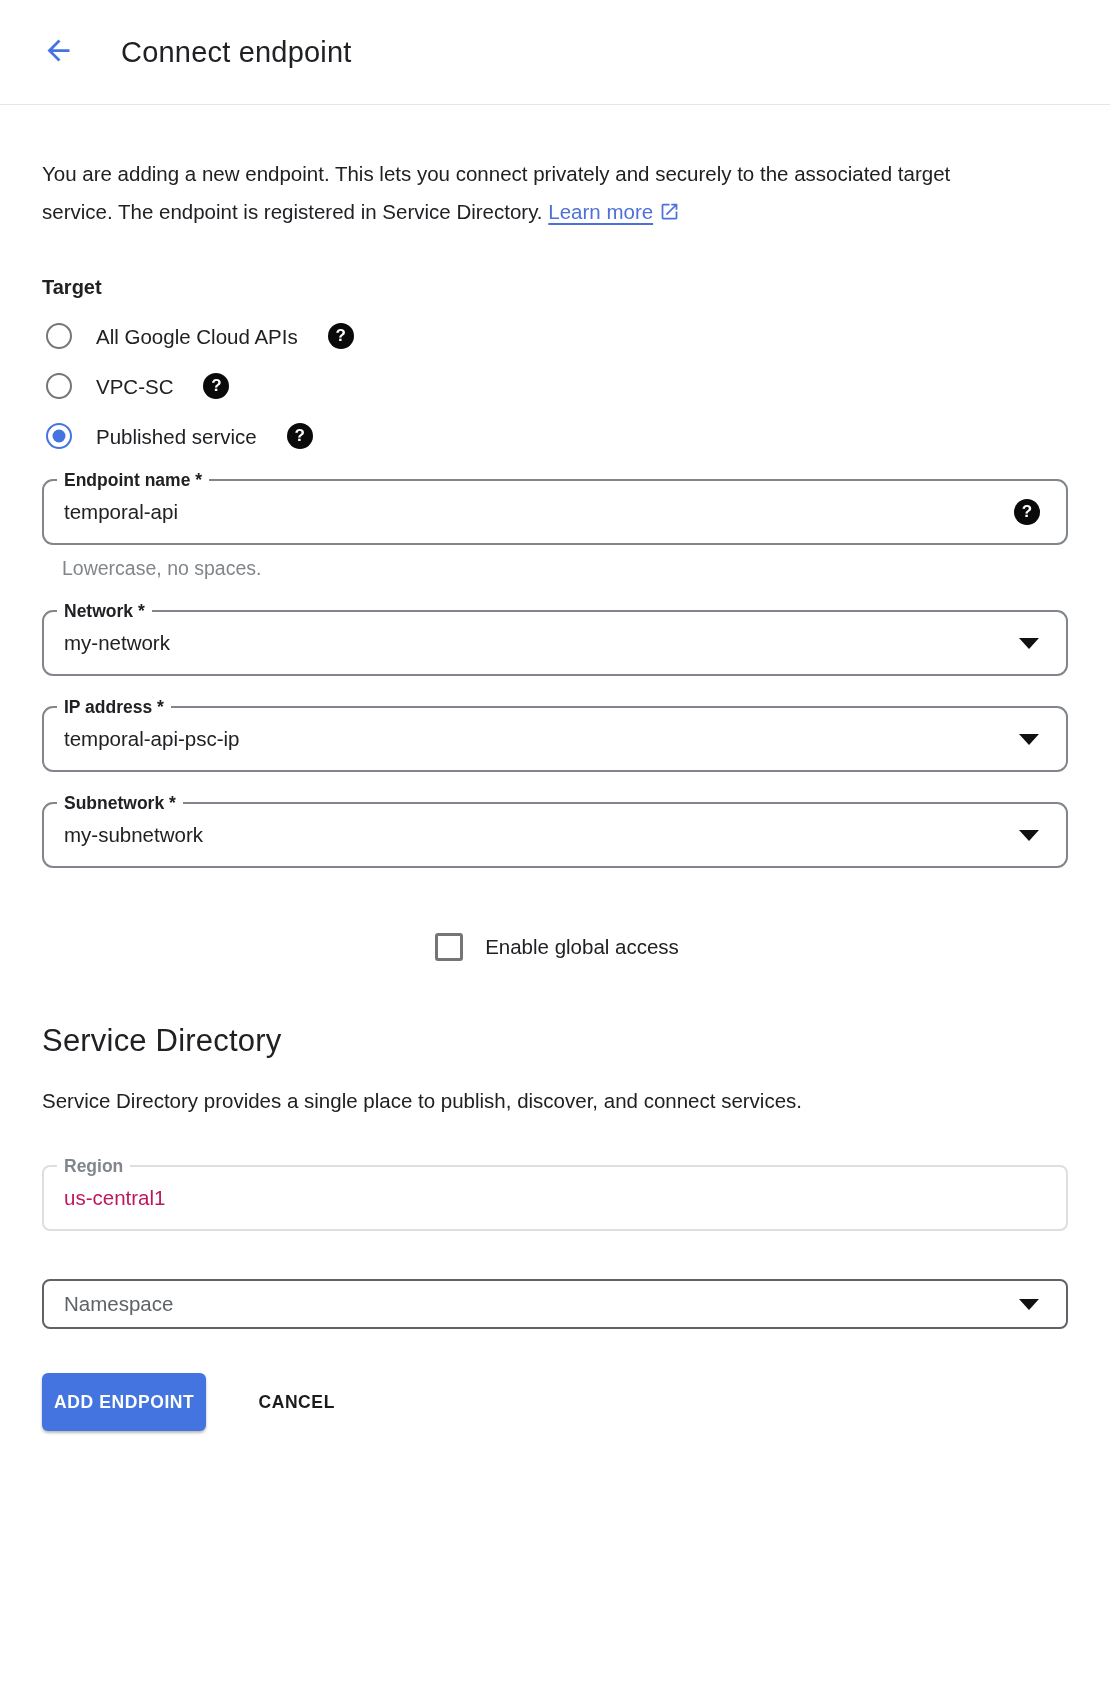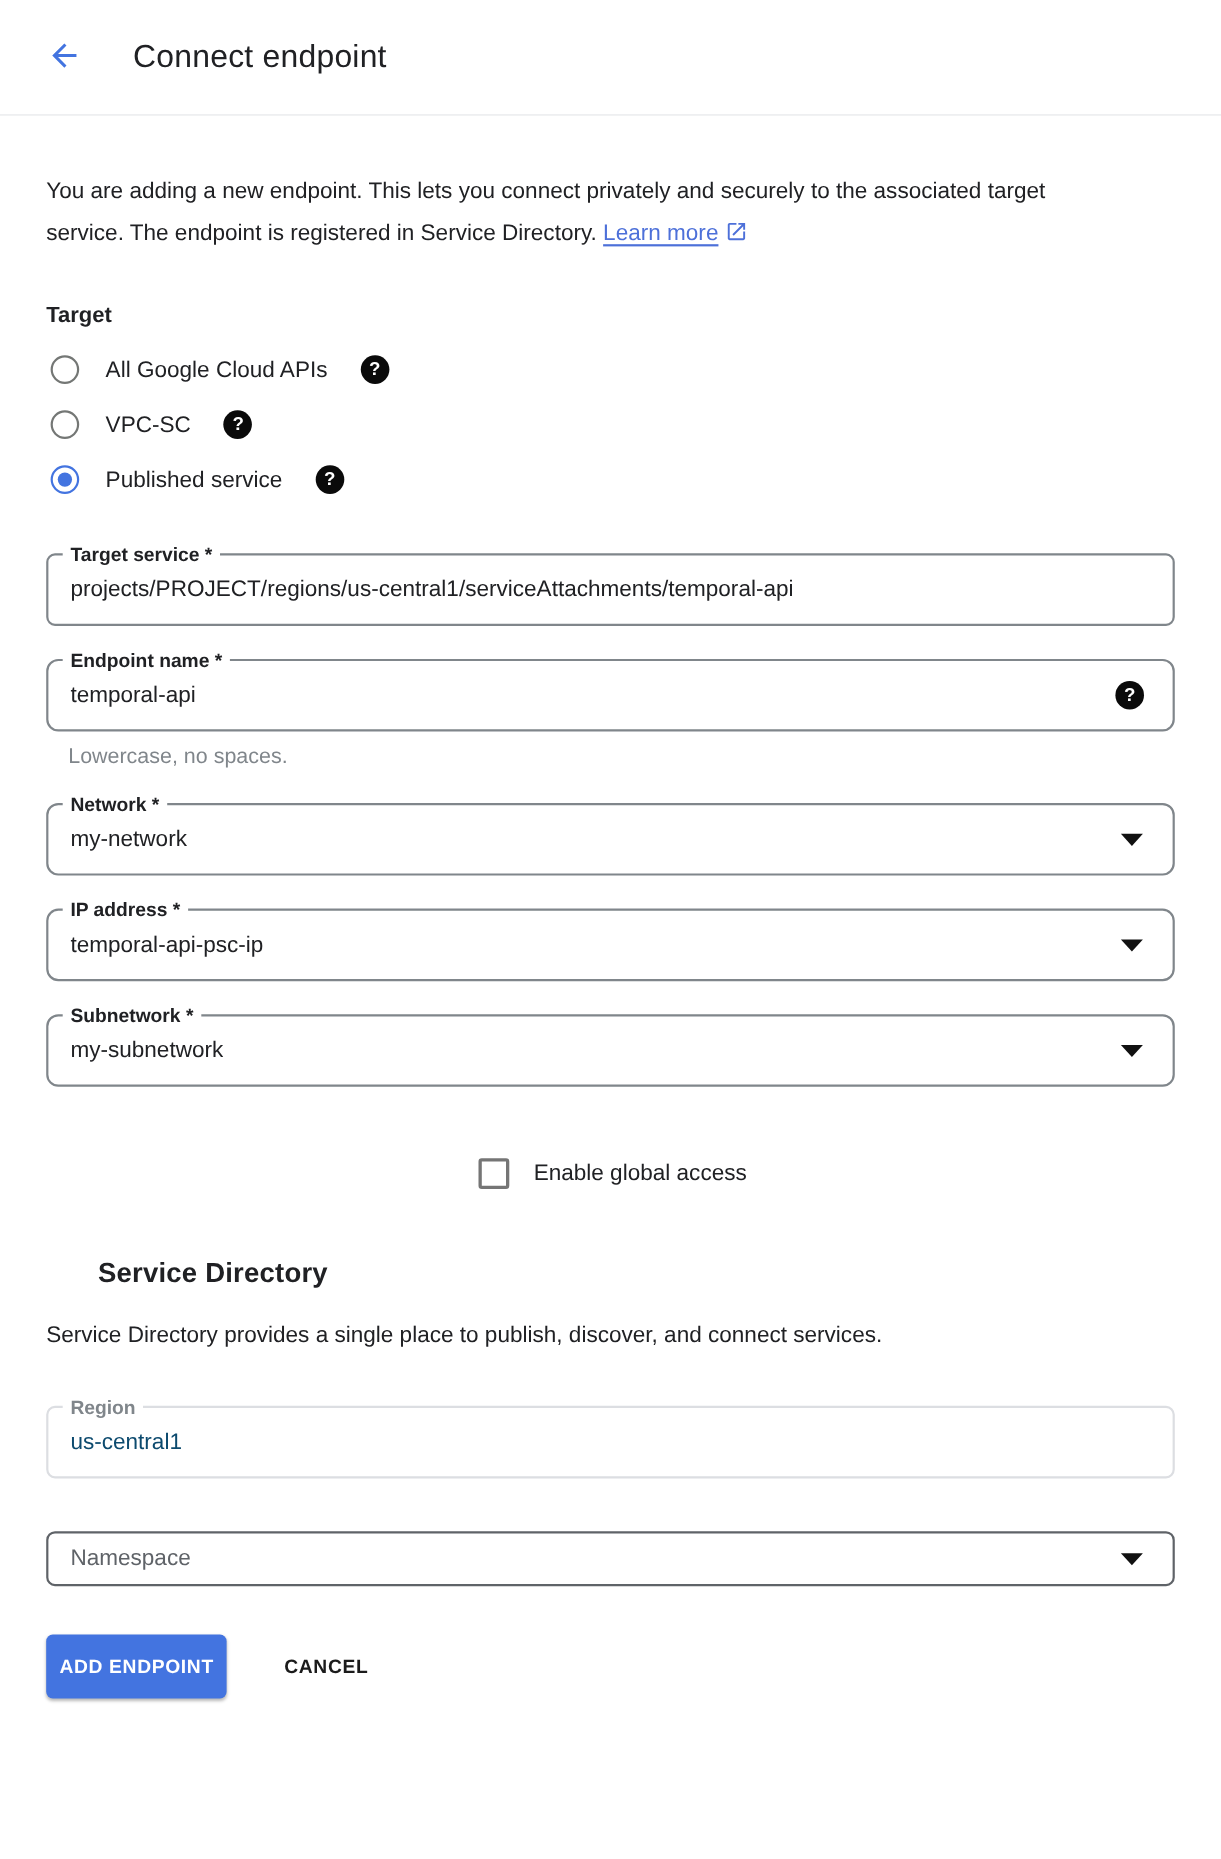--- a/index.html
+++ b/index.html
@@ -159,21 +159,21 @@
   .mt-field { margin-top: 30px; border-radius: 11px; }
   .helper-text {
     margin: 12px 0 0 20px;
     font-size: 19.5px;
     color: #80868b;
   }
 
   
   .ofield.disabled { border-color: #dcdee2; cursor: default; }
   .ofield.disabled .flabel { color: #80868b; font-weight: 700; }
-  .ofield.disabled .fvalue { color: #0c4a6e; text-align: right; }
+  .ofield.disabled .fvalue { color: #be185d; text-align: right; }
 
   
   .ofield.dark { border-color: #5f6368; height: 50px; }
   .ofield.dark .fvalue { color: #5f6368; }
 
   
   .checkbox-row {
     margin-top: 65px;
     display: flex;
     align-items: center;
@@ -186,24 +186,23 @@
     border: 3px solid #757575;
     border-radius: 3px;
     background: #fff;
     flex: 0 0 auto;
   }
   .checkbox-label { margin-left: 22px; font-size: 20.5px; }
 
   
   .sd-heading {
     margin-top: 62px;
-    font-size: 25px;
-    font-weight: 700;
+    font-size: 31px;
+    font-weight: 400;
     letter-spacing: 0.2px;
-    margin-left: 47px;
   }
   .sd-desc {
     margin-top: 26px;
     font-size: 20.5px;
     line-height: 32px;
     color: #202124;
   }
   .mt-region { margin-top: 48px; }
   .mt-namespace { margin-top: 48px; }
 
@@ -274,24 +273,20 @@
       <span class="radio-label">VPC-SC</span>
       <span class="help-icon">?</span>
     </div>
     <div class="radio-row selected">
       <span class="radio-outer"></span>
       <span class="radio-label">Published service</span>
       <span class="help-icon">?</span>
     </div>
   </div>
 
-  <div class="ofield mt-first">
-    <span class="flabel">Target service *</span>
-    <span class="fvalue">projects/PROJECT/regions/us-central1/serviceAttachments/temporal-api</span>
-  </div>
 
   <div class="ofield mt-field">
     <span class="flabel">Endpoint name *</span>
     <span class="fvalue">temporal-api</span>
     <span class="help-icon field-help">?</span>
   </div>
   <div class="helper-text">Lowercase, no spaces.</div>
 
   <div class="ofield select mt-field">
     <span class="flabel">Network *</span>

